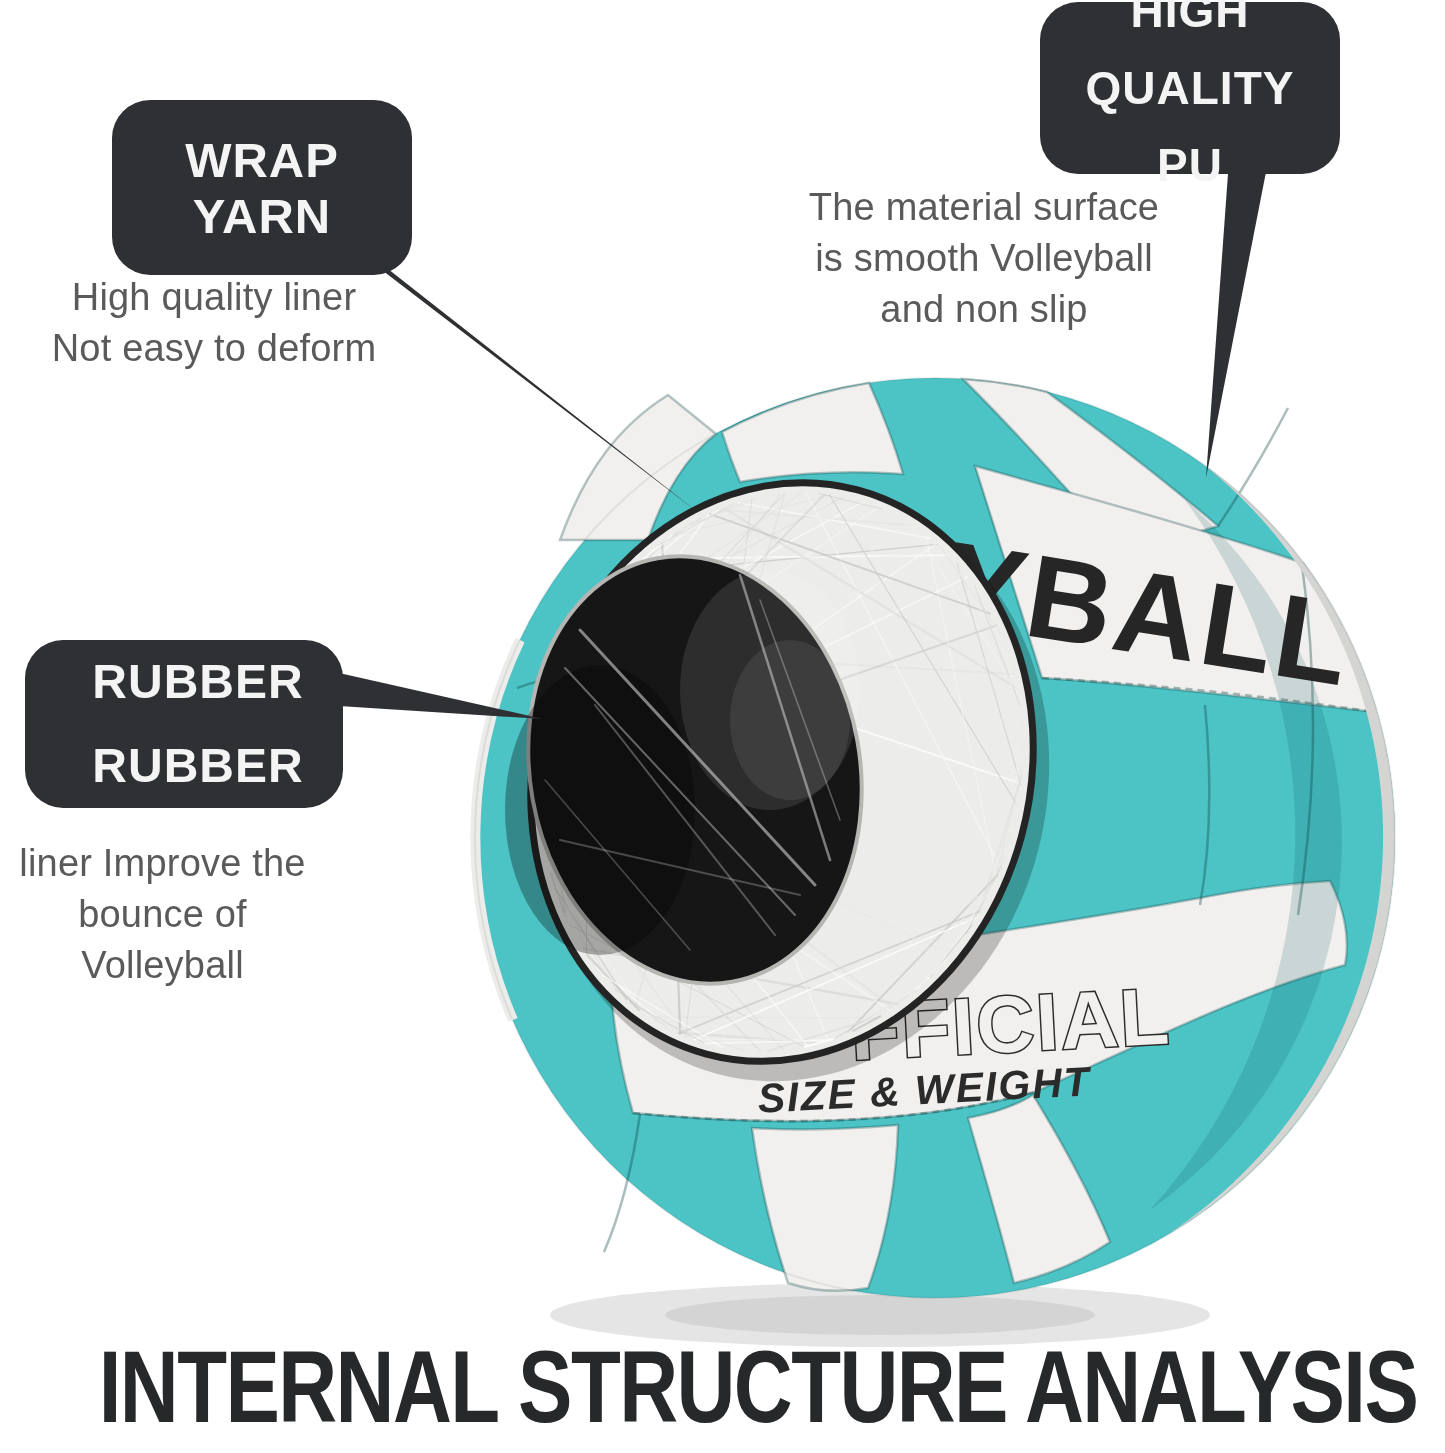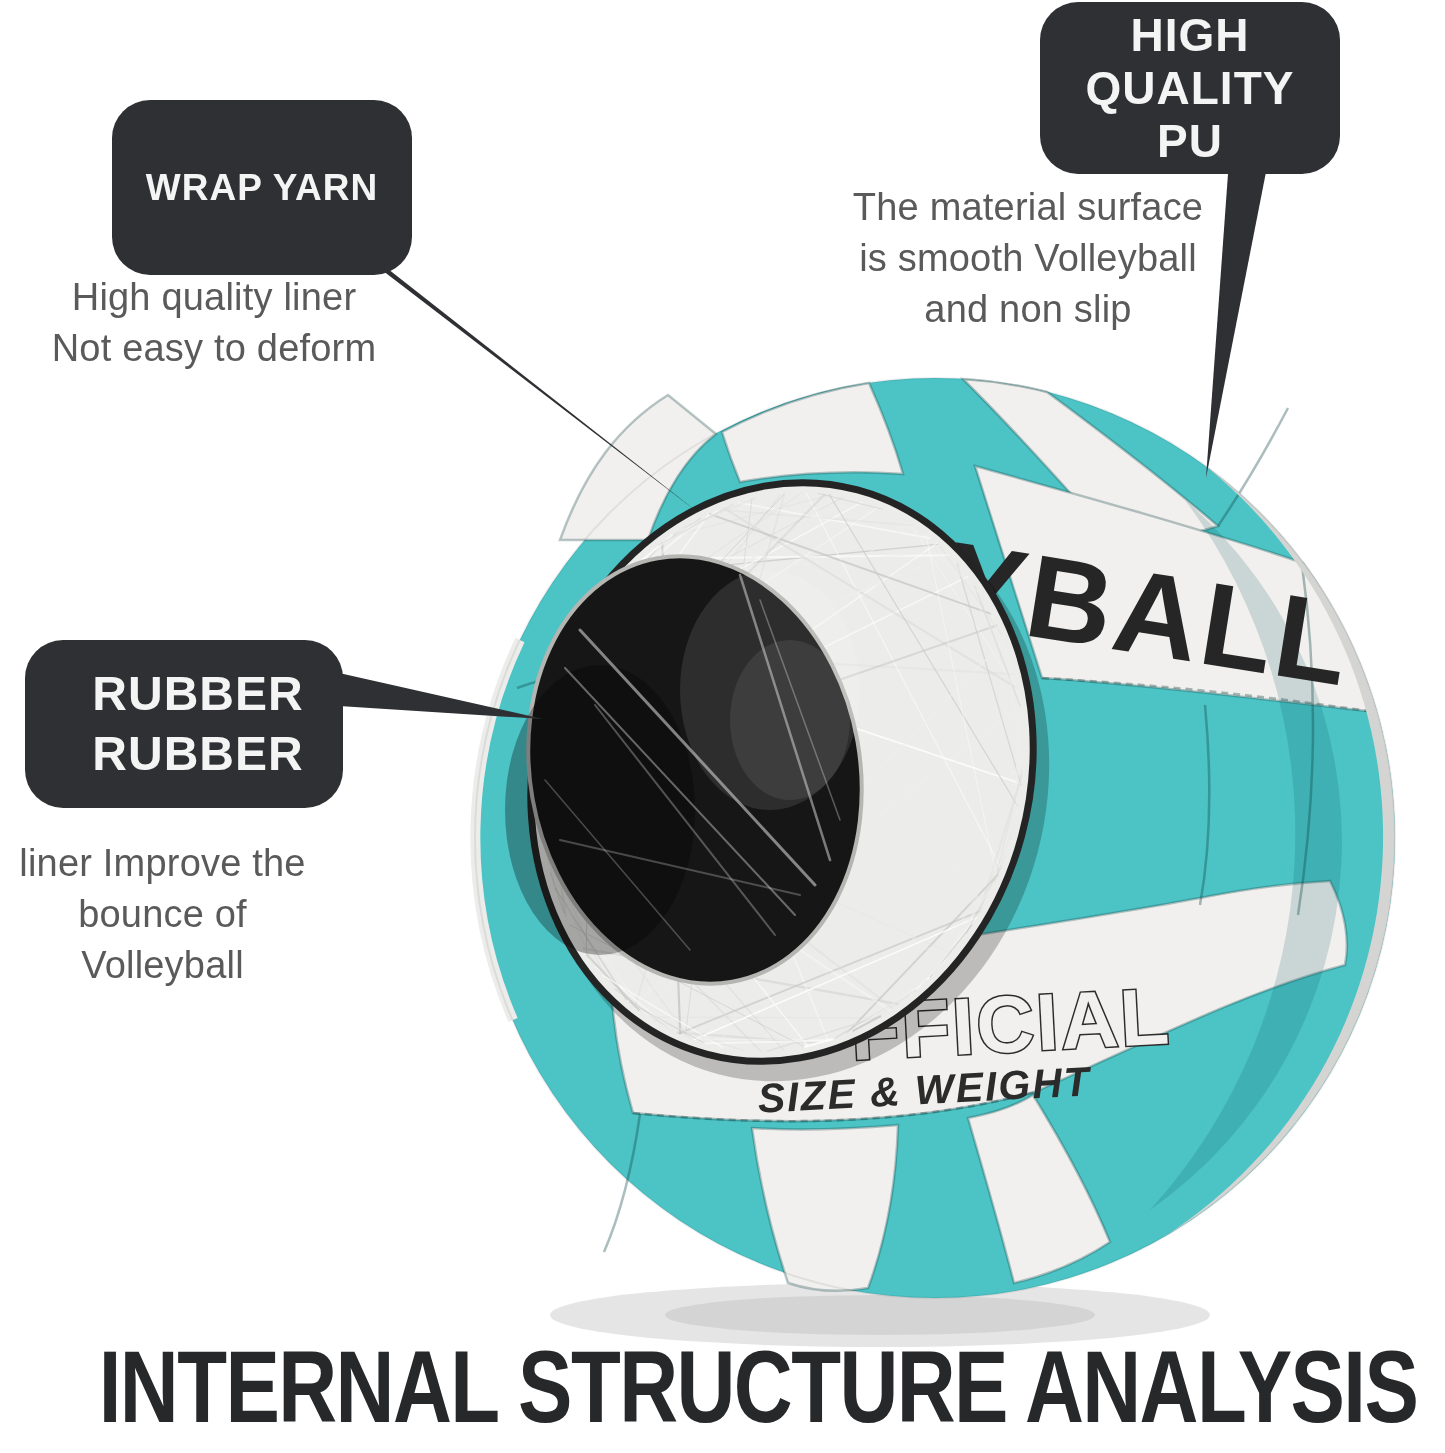--- a/index.html
+++ b/index.html
@@ -12,32 +12,33 @@
   }
   .art{position:absolute;left:0;top:0;width:1445px;height:1453px;}
   .callout-box{
     position:absolute;
     background:var(--box-color,#2e3033);
     border-radius:38px;
     display:flex;flex-direction:column;
     align-items:center;justify-content:center;
     color:#f4f4f4;font-weight:bold;text-align:center;
     letter-spacing:1px;
-  }
-  .box-wrap{left:112px;top:100px;width:300px;height:175px;font-size:37px;}
+    gap:24px;
+  }
+  .box-wrap{left:112px;top:100px;width:300px;height:175px;font-size:49px;}
   .box-pu{left:1040px;top:2px;width:300px;height:172px;font-size:46px;line-height:53px;}
   .box-rubber{left:25px;top:640px;width:290px;height:168px;font-size:48px;line-height:60px;padding-left:28px;}
   .desc{
     position:absolute;
     color:var(--desc-color,#5a5a5a);
     font-size:38px;line-height:51px;
     text-align:center;letter-spacing:0.2px;
   }
   .desc-wrap{left:34px;top:272px;width:360px;}
-  .desc-pu{left:848px;top:182px;width:360px;}
+  .desc-pu{left:804px;top:182px;width:360px;}
   .desc-rubber{left:0px;top:838px;width:325px;}
   .footer{
     position:absolute;left:0;top:1330px;width:100%;height:115px;
     display:flex;align-items:center;justify-content:center;padding-left:36px;
   }
   .footer-inner{
     font-size:102px;font-weight:bold;white-space:nowrap;
     transform:scaleX(0.80);transform-origin:50% 50%;
     letter-spacing:-2px;
     color:var(--title-color,#26282a);

